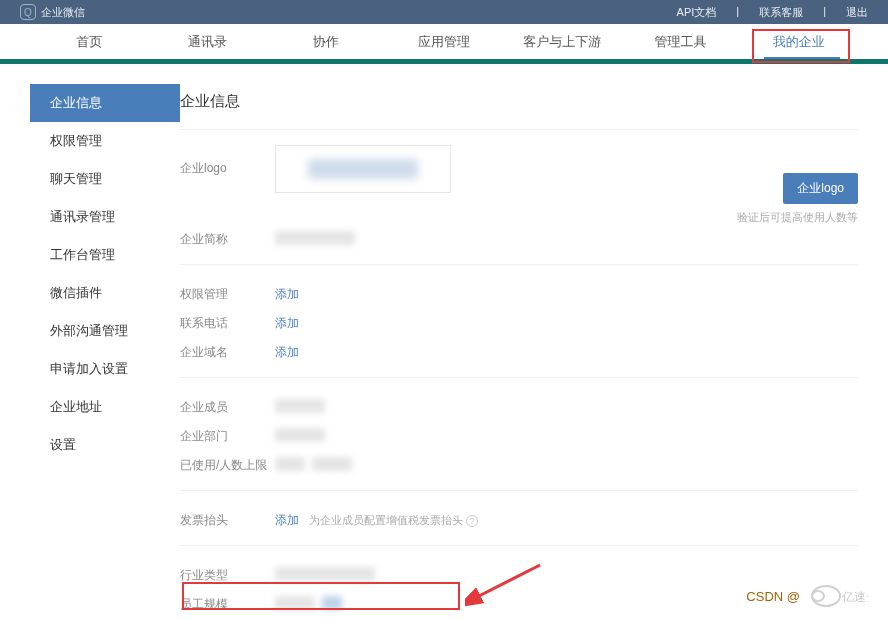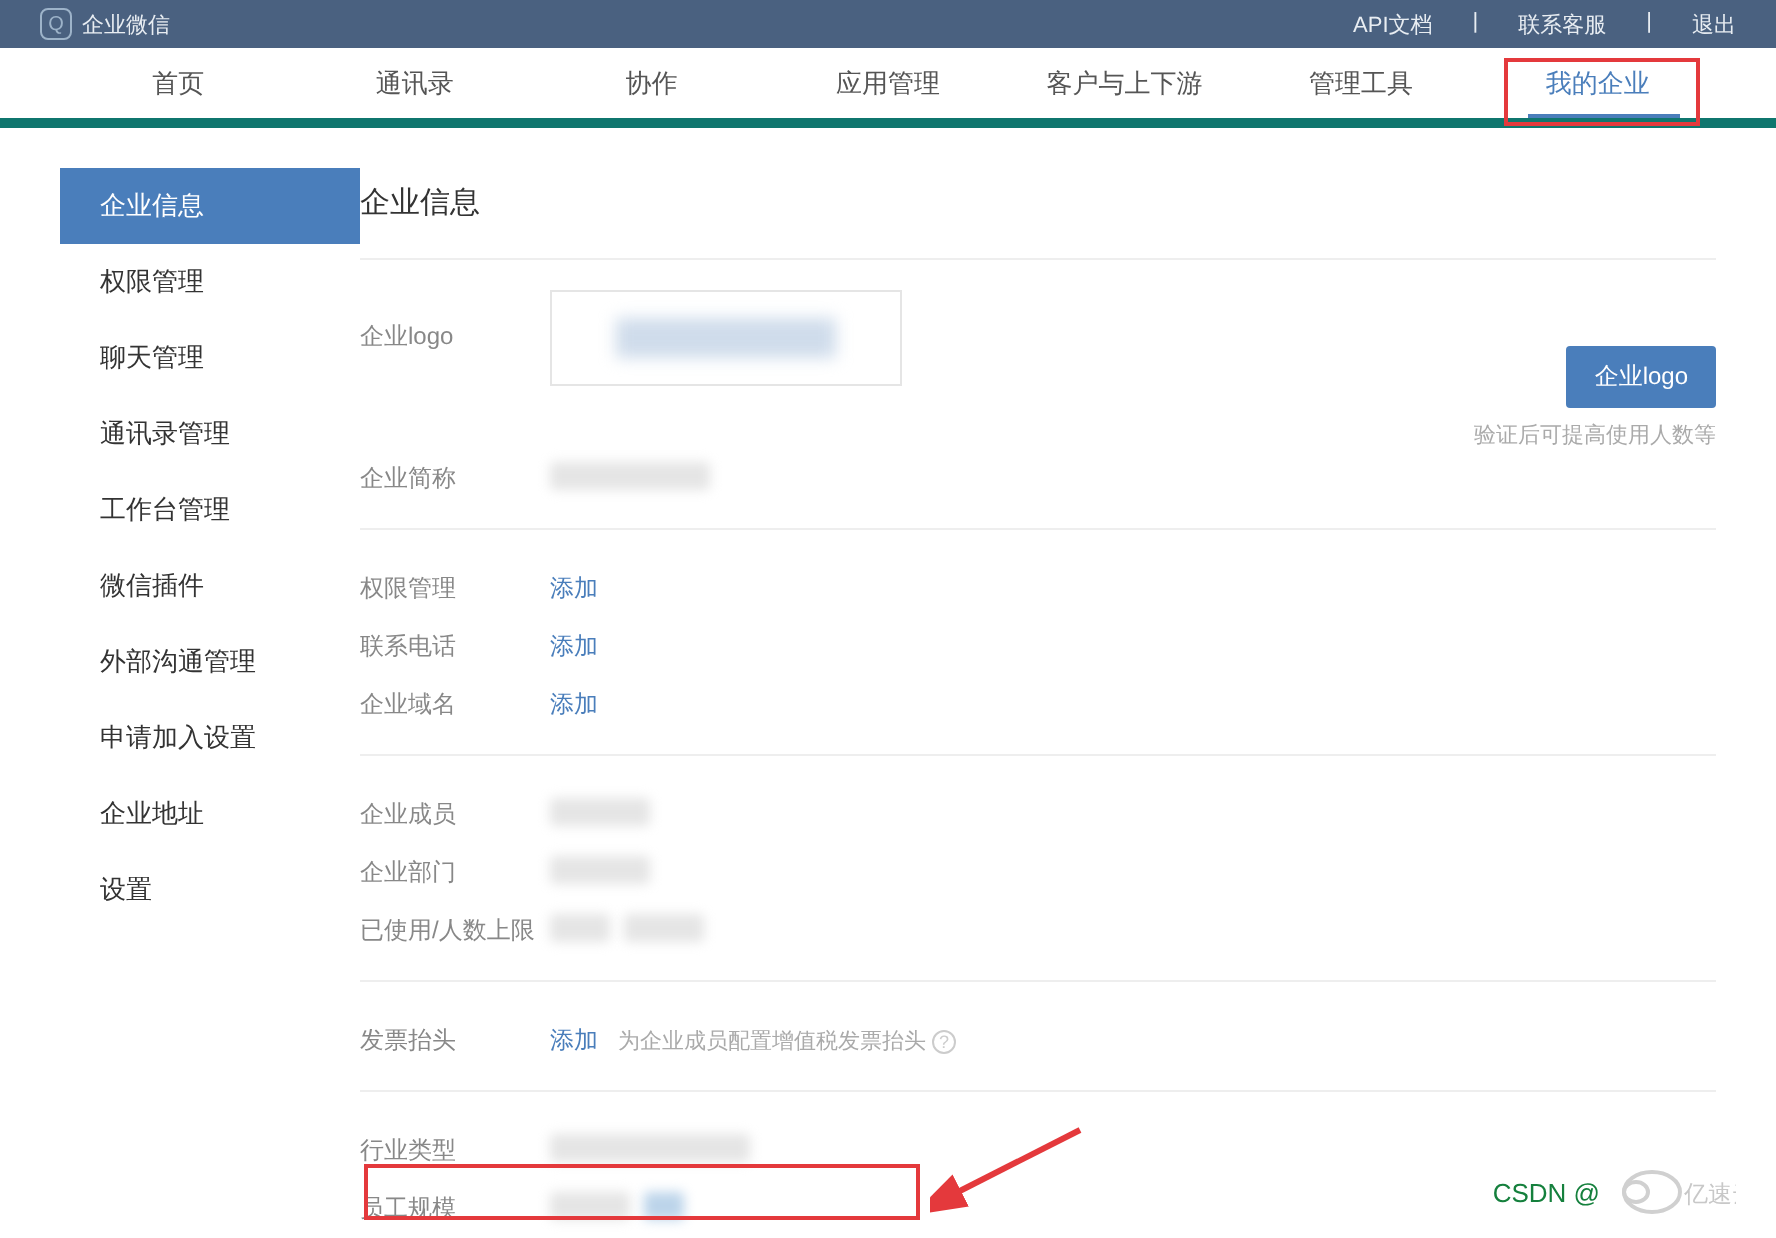--- a/index.html
+++ b/index.html
@@ -32,21 +32,21 @@
 .verify-btn{background:#4a7ebb;color:#fff;border:none;padding:7px 14px;font-size:12px;cursor:pointer;border-radius:2px}
 .verify-tip{font-size:11px;color:#aaa;margin-top:6px;text-align:center}
 .logo-row{display:flex;align-items:flex-start}
 .logo-left{width:95px;font-size:12px;color:#888;padding-top:15px}
 .logo-mid{flex:1}
 .logo-right{text-align:right;padding-top:28px}
 .invoice-tip{font-size:11px;color:#aaa;margin-left:10px}
 .info-icon{display:inline-block;width:12px;height:12px;border:1px solid #ccc;border-radius:50%;font-size:9px;color:#ccc;text-align:center;line-height:11px;margin-left:3px}
 .id-hl{position:absolute;left:182px;top:582px;width:278px;height:28px;border:2px solid #e4393c;pointer-events:none}
 .arrow{position:absolute;left:465px;top:560px;pointer-events:none}
-.watermark{position:absolute;right:20px;bottom:10px;color:#15803d;font-size:13px;display:flex;align-items:center;gap:8px}
+.watermark{position:absolute;right:20px;bottom:10px;color:#a16207;font-size:13px;display:flex;align-items:center;gap:8px}
 </style>
 </head>
 <body>
 
 <div class="topbar">
   <div class="brand">
     <span class="brand-icon">Q</span>
     <span>企业微信</span>
   </div>
   <div class="toplinks">

